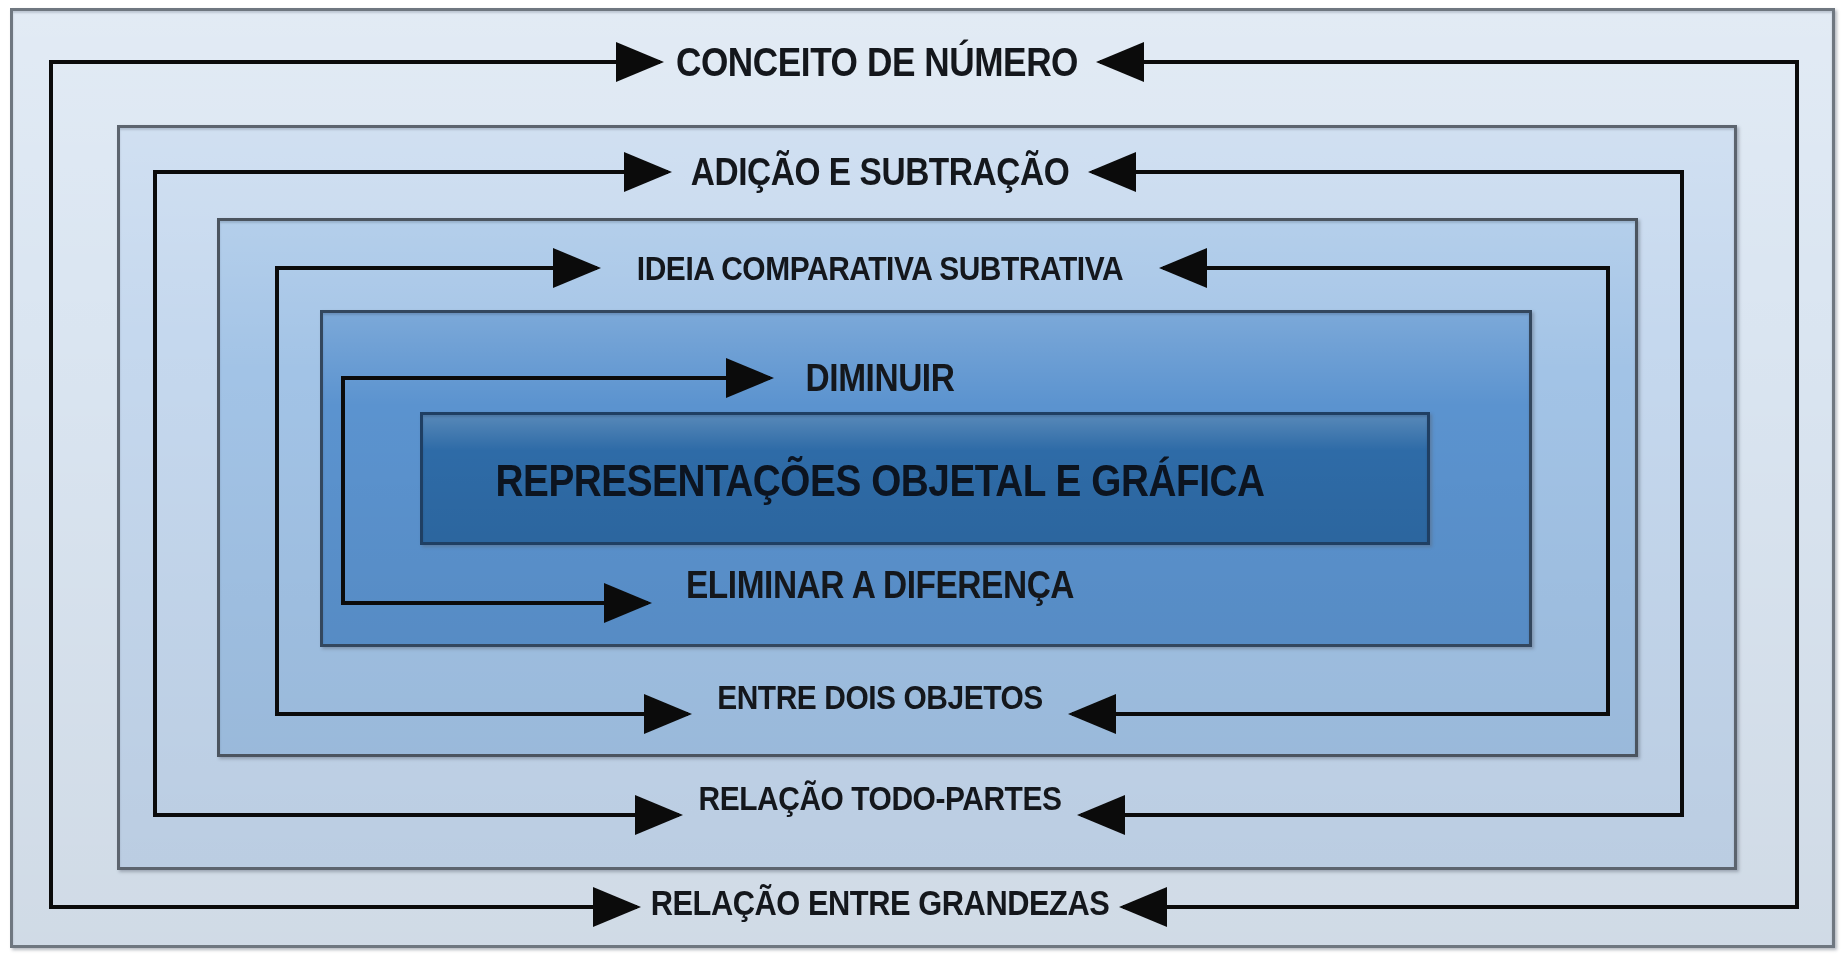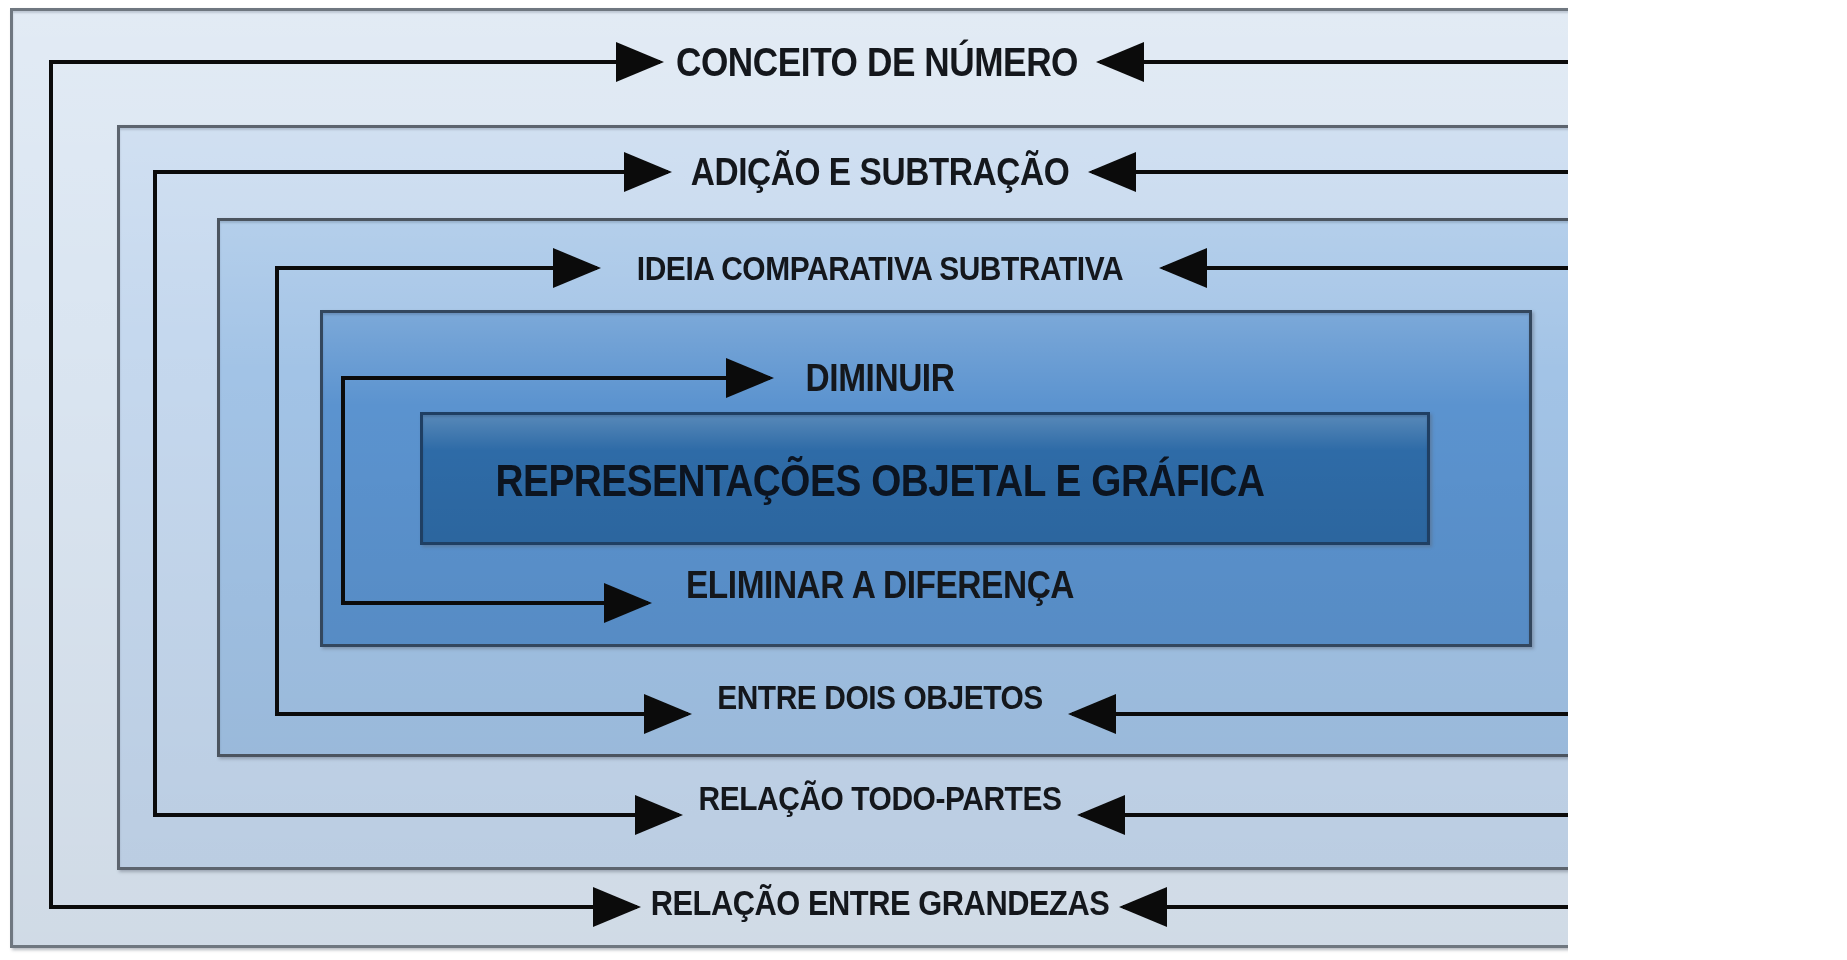--- a/index.html
+++ b/index.html
@@ -2,21 +2,21 @@
 <html><head>
 <meta charset="utf-8">
 <style>
   html, body {
     margin: 0;
     padding: 0;
     background: #ffffff;
   }
   .canvas {
     position: relative;
-    width: 1568px;
+    width: 1847px;
     height: 960px;
     overflow: hidden;
     font-family: "Liberation Sans", sans-serif;
   }
   .box {
     position: absolute;
     box-sizing: border-box;
     box-shadow: 2px 2px 3px rgba(90,100,115,0.45), inset 0 2px 2px rgba(30,40,60,0.18);
     background-image: linear-gradient(180deg, rgba(255,255,255,0.20), rgba(255,255,255,0) 28%, rgba(0,0,0,0.05));
   }

